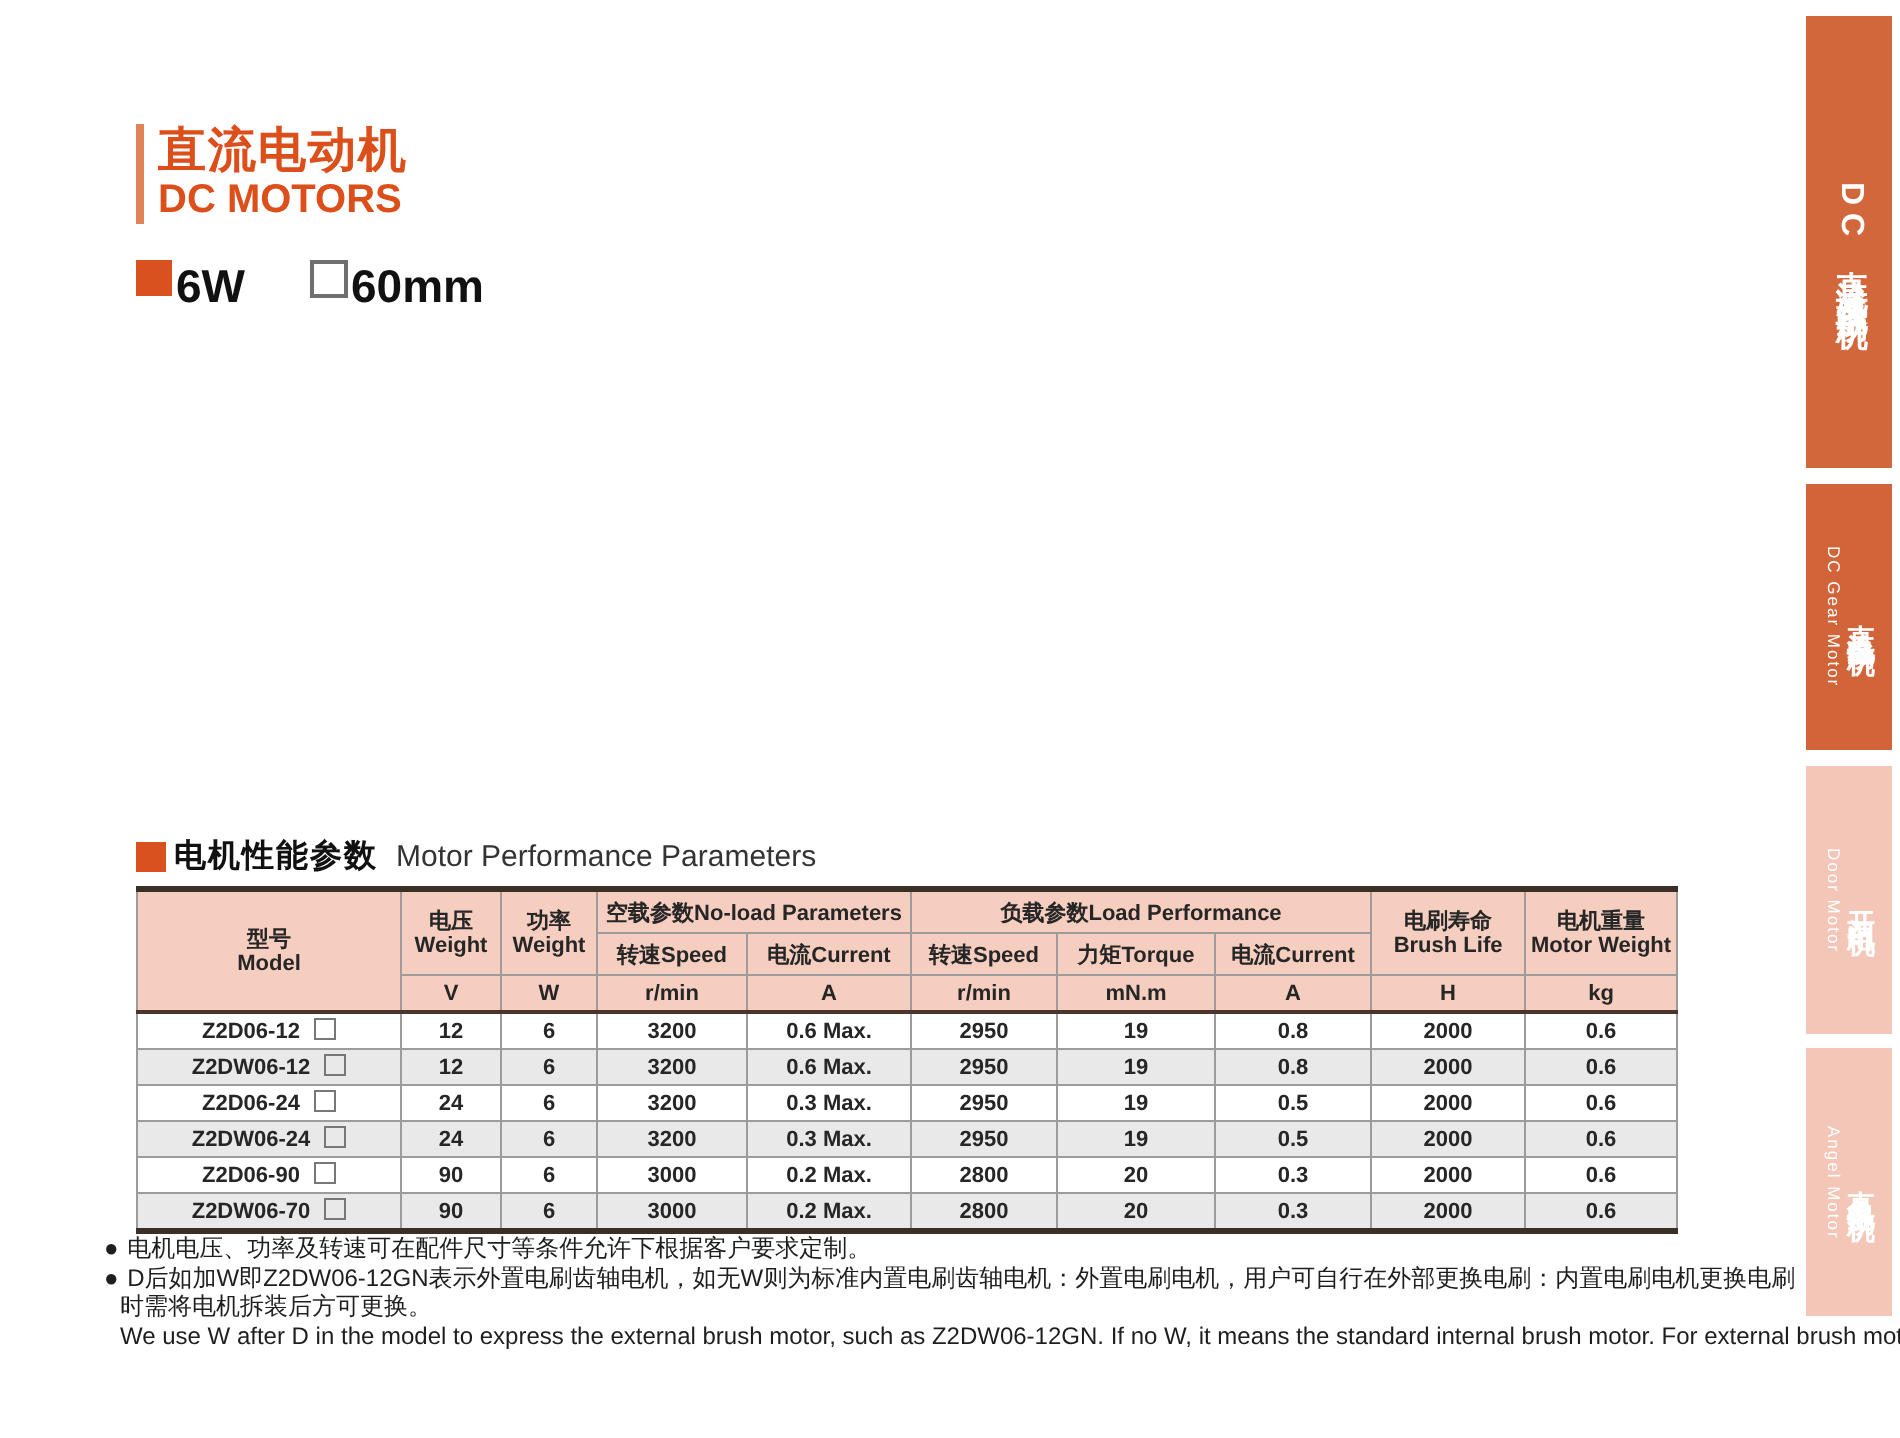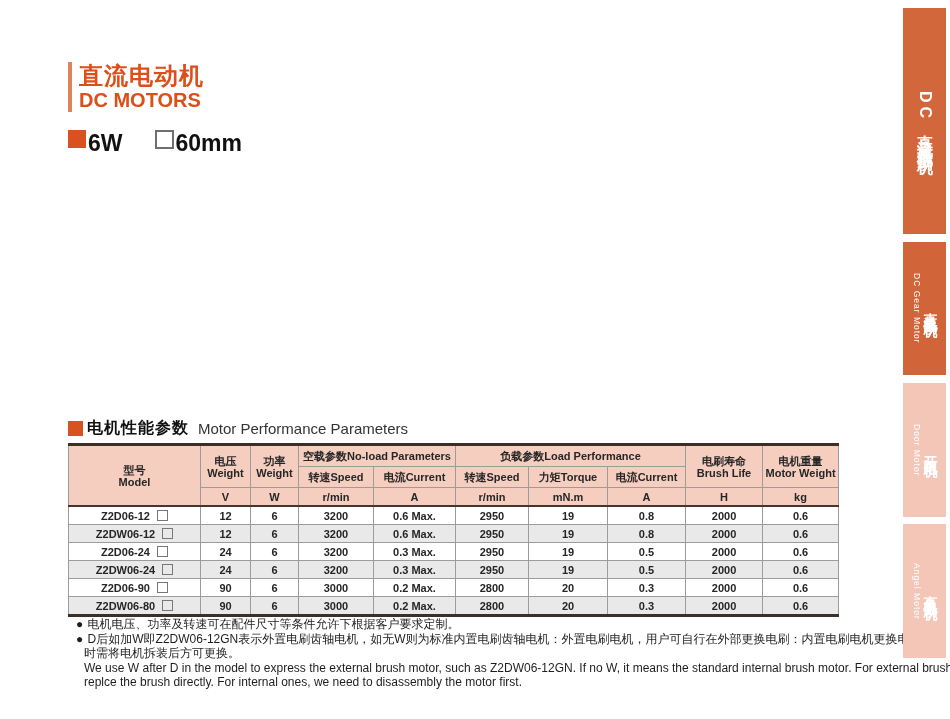--- a/index.html
+++ b/index.html
@@ -47,21 +47,21 @@
   table.perf thead{border-bottom:2px solid #4A342B;}
   table.perf tbody td{height:17px;background:#fff;}
   table.perf tbody tr:nth-child(even) td{background:#E9E9E9;}
   .hdr2{line-height:12px;font-size:11px;}
   .model-box{
     display:inline-block;width:9px;height:9px;border:1px solid #777;
     background:transparent;margin-left:7px;vertical-align:-1px;
   }
 
   
-  .notes{position:absolute;left:76px;top:617px;width:860px;font-size:12px;color:#1e1e1e;}
+  .notes{position:absolute;left:52px;top:617px;width:860px;font-size:12px;color:#1e1e1e;}
   .note-line{line-height:14.6px;white-space:nowrap;}
   .note-line.indent{padding-left:8px;}
   .note-bullet{margin-right:1px;}
 
   
   .tab{position:absolute;left:903px;width:43px;display:flex;align-items:center;justify-content:center;}
   .tab-one{top:8px;height:226px;background:#D2673C;}
   .tab-two{top:242px;height:133px;background:#D2643A;}
   .tab-three{top:383px;height:134px;background:#F3C6B7;}
   .tab-four{top:524px;height:134px;background:#F3C6B7;}
@@ -203,21 +203,21 @@
       <td>6</td>
       <td>3000</td>
       <td>0.2 Max.</td>
       <td>2800</td>
       <td>20</td>
       <td>0.3</td>
       <td>2000</td>
       <td>0.6</td>
     </tr>
         <tr>
-      <td><span>Z2DW06-80</span><span class="model-box"></span></td>
+      <td><span>Z2DW06-70</span><span class="model-box"></span></td>
       <td>90</td>
       <td>6</td>
       <td>3000</td>
       <td>0.2 Max.</td>
       <td>2800</td>
       <td>20</td>
       <td>0.3</td>
       <td>2000</td>
       <td>0.6</td>
     </tr>
@@ -234,24 +234,20 @@
       <span>D后如加W即Z2DW06-12GN表示外置电刷齿轴电机，如无W则为标准内置电刷齿轴电机：外置电刷电机，用户可自行在外部更换电刷：内置电刷电机更换电刷</span>
     </div>
       <div class="note-line indent">
       
       <span>时需将电机拆装后方可更换。</span>
     </div>
       <div class="note-line indent">
       
       <span>We use W after D in the model to express the external brush motor, such as Z2DW06-12GN. If no W, it means the standard internal brush motor. For external brush motor, you can</span>
     </div>
-      <div class="note-line indent">
-      
-      <span>replce the brush directly. For internal ones, we need to disassembly the motor first.</span>
-    </div>
     </div>
 
   <div class="tab tab-one">
     <div class="tab-inner tab-cn-lg">DC直流减速电动机</div>
   </div>
   <div class="tab tab-two">
     <div class="tab-inner">
       <div class="tab-cn">直流电动机</div>
       <div class="tab-en">DC Gear Motor</div>
     </div>

